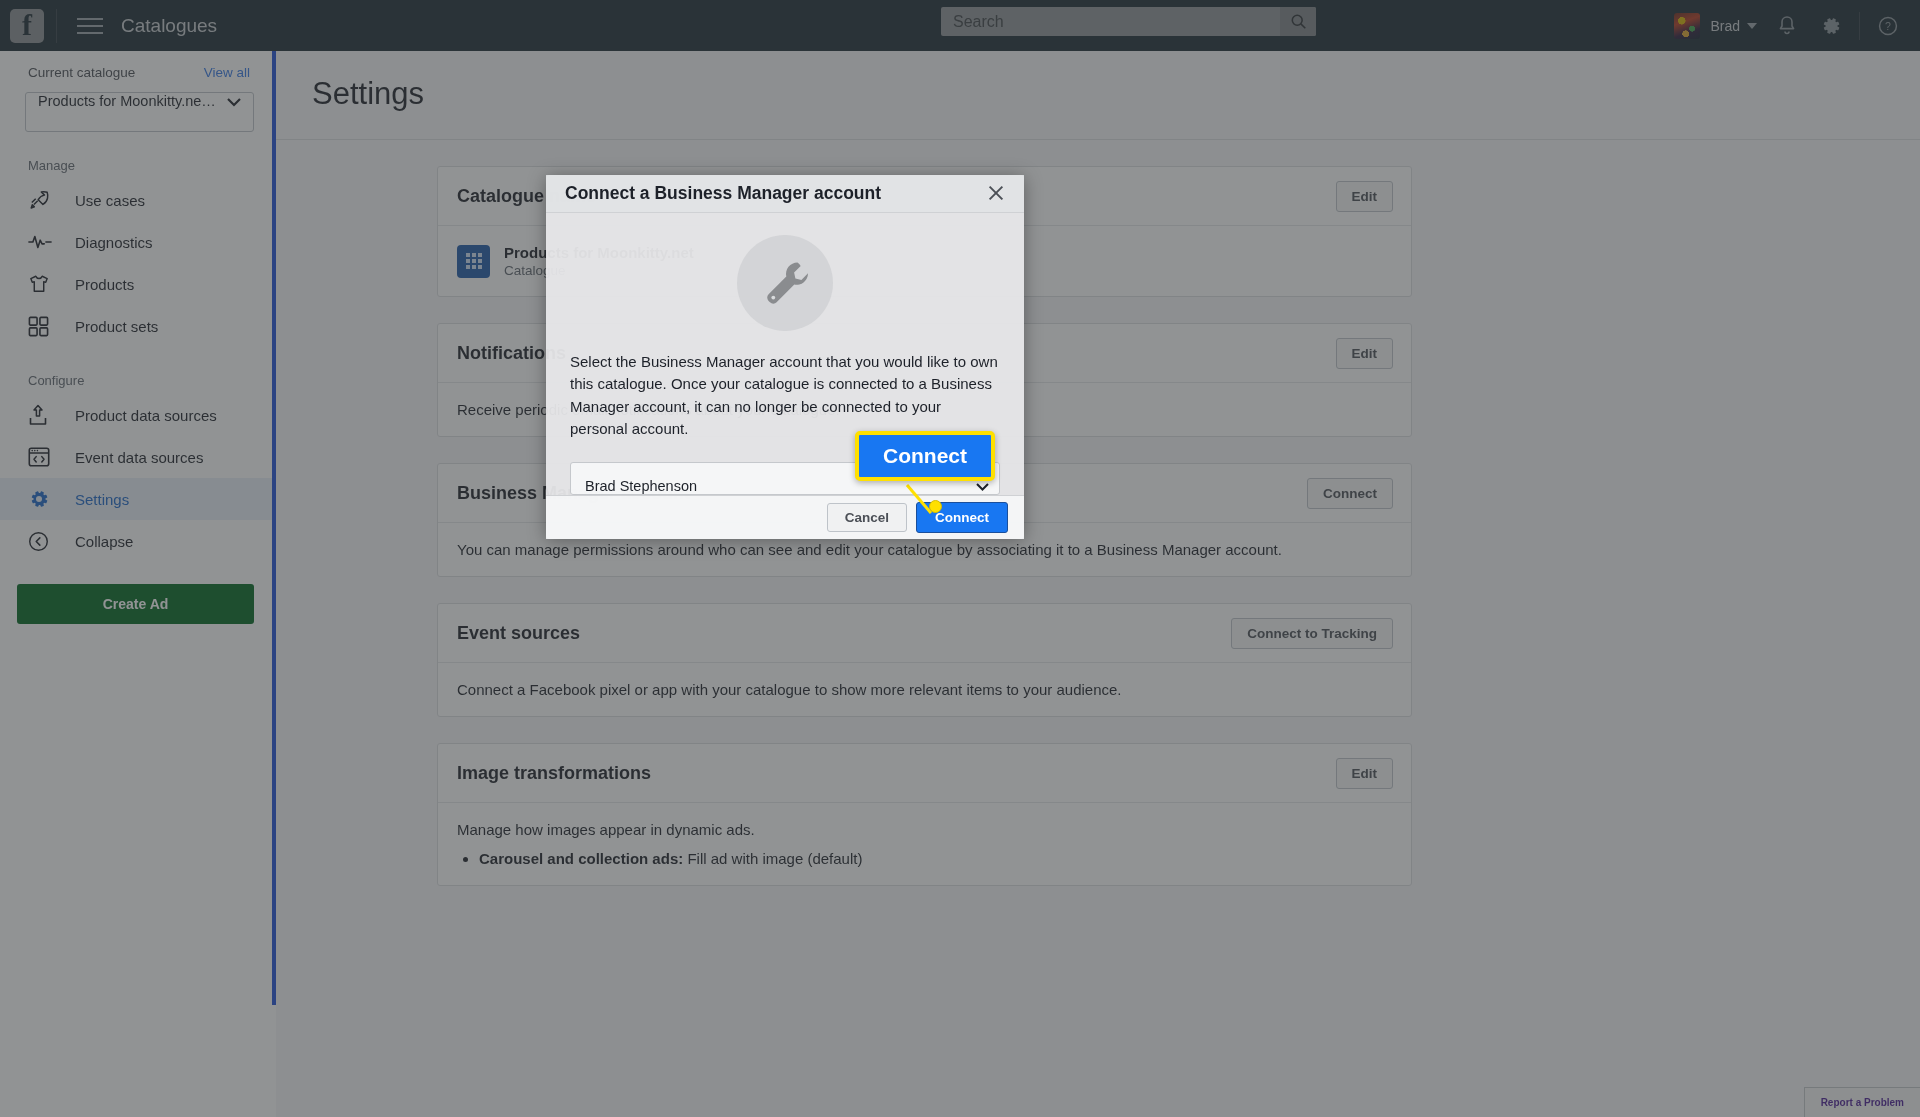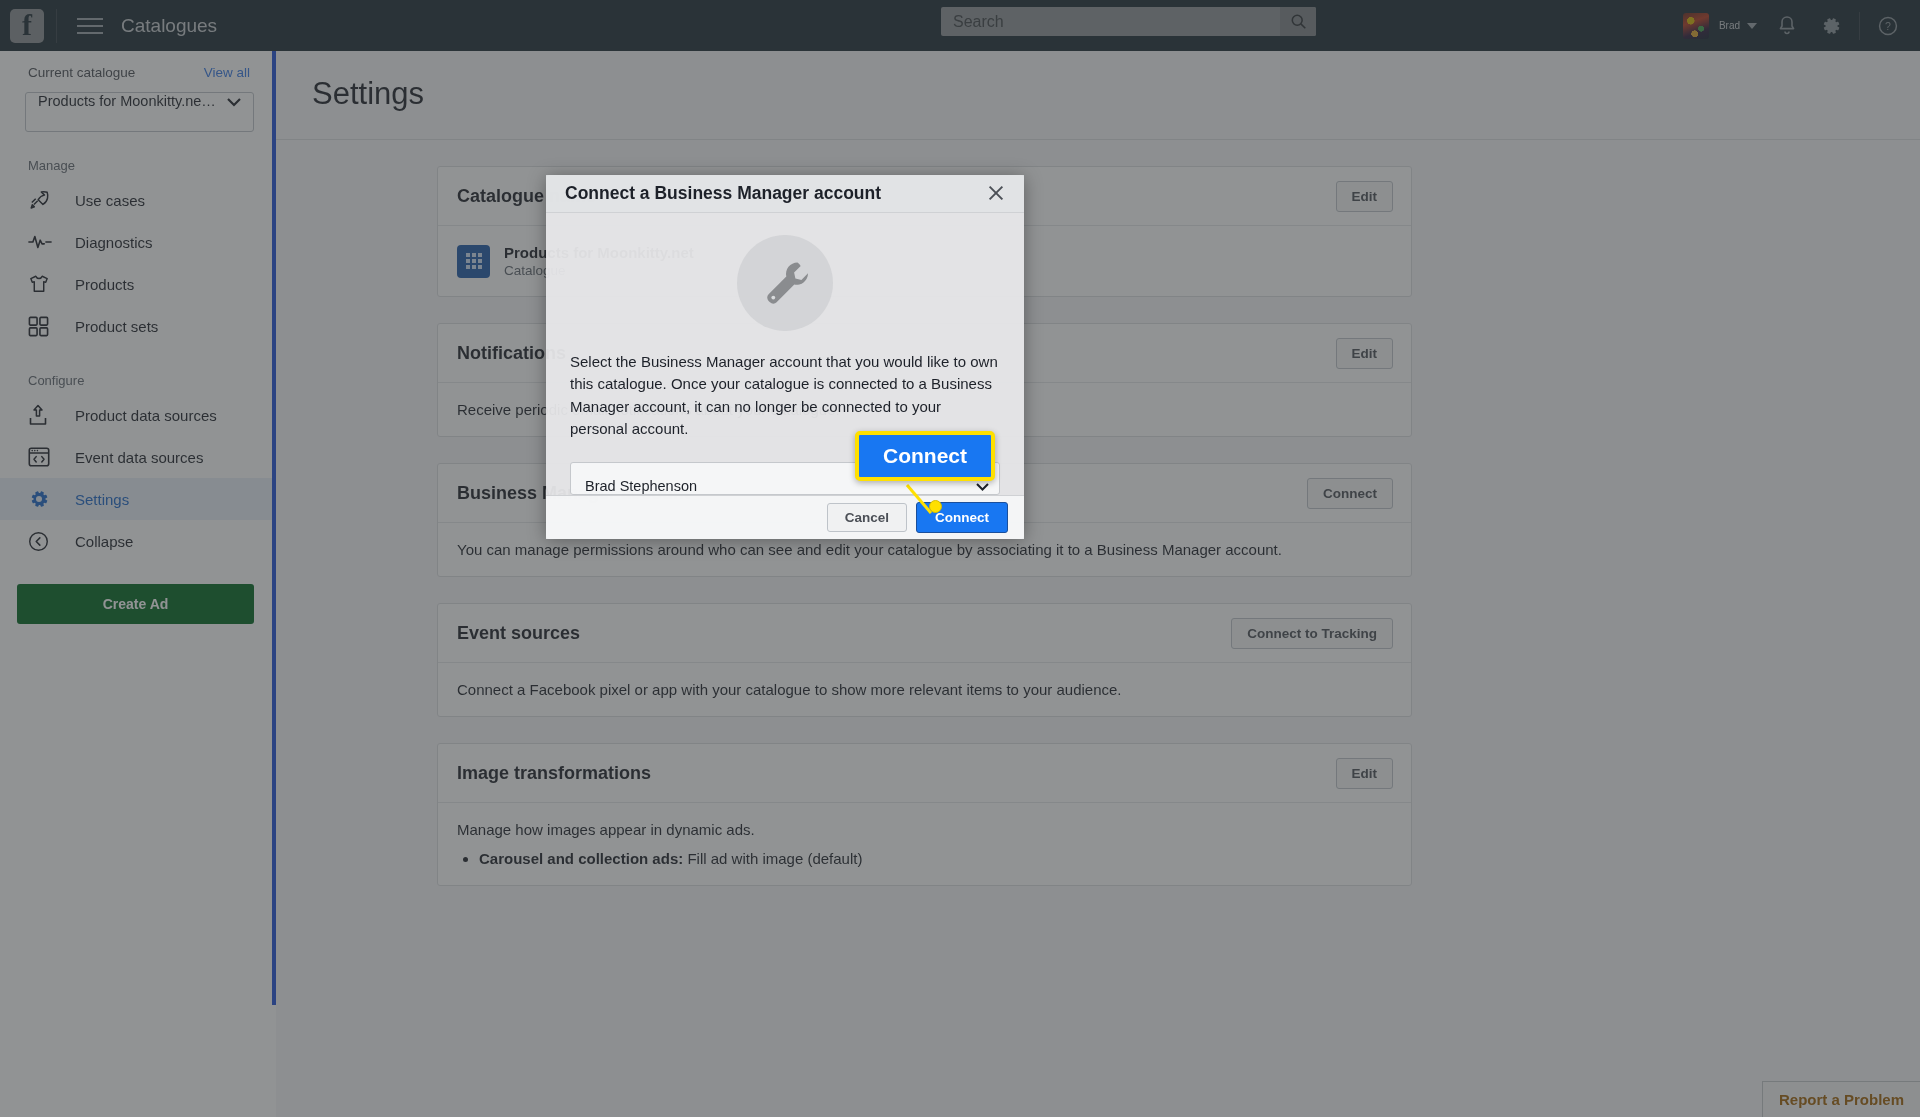--- a/index.html
+++ b/index.html
@@ -46,21 +46,21 @@
   .tb-right { position: absolute; right: 0; top: 0; height: 51px; display: flex; align-items: center; }
   .avatar-pill { display: flex; align-items: center; padding: 0 8px; cursor: pointer; }
   .avatar {
     width: 26px; height: 26px; border-radius: 3px; overflow: hidden;
     background:
       radial-gradient(circle at 30% 30%, #d8b400 0 14%, transparent 15%),
       radial-gradient(circle at 70% 60%, #3fa34d 0 12%, transparent 13%),
       radial-gradient(circle at 45% 80%, #e0a42e 0 13%, transparent 14%),
       linear-gradient(160deg, #6a2a1c 0%, #b43a1f 35%, #2b1a3a 70%, #14202e 100%);
   }
-  .avatar-name { color: #c6cbcf; font-size: 10px; margin-left: 10px; }
+  .avatar-name { color: #c6cbcf; font-size: 14px; margin-left: 10px; }
   .caret-down {
     width: 0; height: 0; margin-left: 7px;
     border-left: 5px solid transparent; border-right: 5px solid transparent;
     border-top: 6px solid #9aa3a9;
   }
   .tb-icon { width: 44px; height: 51px; display: flex; align-items: center; justify-content: center; cursor: pointer; }
   .tb-sep { width: 1px; height: 28px; background: #35424a; margin: 0 6px; }
 
   
   .sidebar {
@@ -116,21 +116,21 @@
     display: flex; align-items: center; justify-content: center;
   }
   .cat-name { font-size: 15px; font-weight: bold; color: #1d2129; }
   .cat-meta { font-size: 13.5px; color: #606770; margin-top: 2px; }
   .bullets { margin: 12px 0 0 22px; font-size: 15px; color: #1d2129; }
   .bullets li { margin-top: 5px; }
 
   .report-problem {
     position: absolute; right: 0px; bottom: 0px; z-index: 20;
     background: #f5f6f7; border: 1px solid #c3c7cb; border-bottom: 0; border-right: 0;
-    padding: 9px 16px; font-size: 15px; font-weight: bold; color: #a16207; cursor: pointer;
+    padding: 9px 16px; font-size: 10px; font-weight: bold; color: #4c1d95; cursor: pointer;
   }
 
   
   .overlay {
     position: absolute; inset: 0; background: rgba(55,58,61,0.55); z-index: 50;
   }
   .modal {
     position: absolute; left: 546px; top: 175px; width: 478px; height: 364px;
     background: rgba(233,234,236,0.93); border-radius: 3px;
     box-shadow: 0 2px 18px rgba(0,0,0,0.35); z-index: 60;

